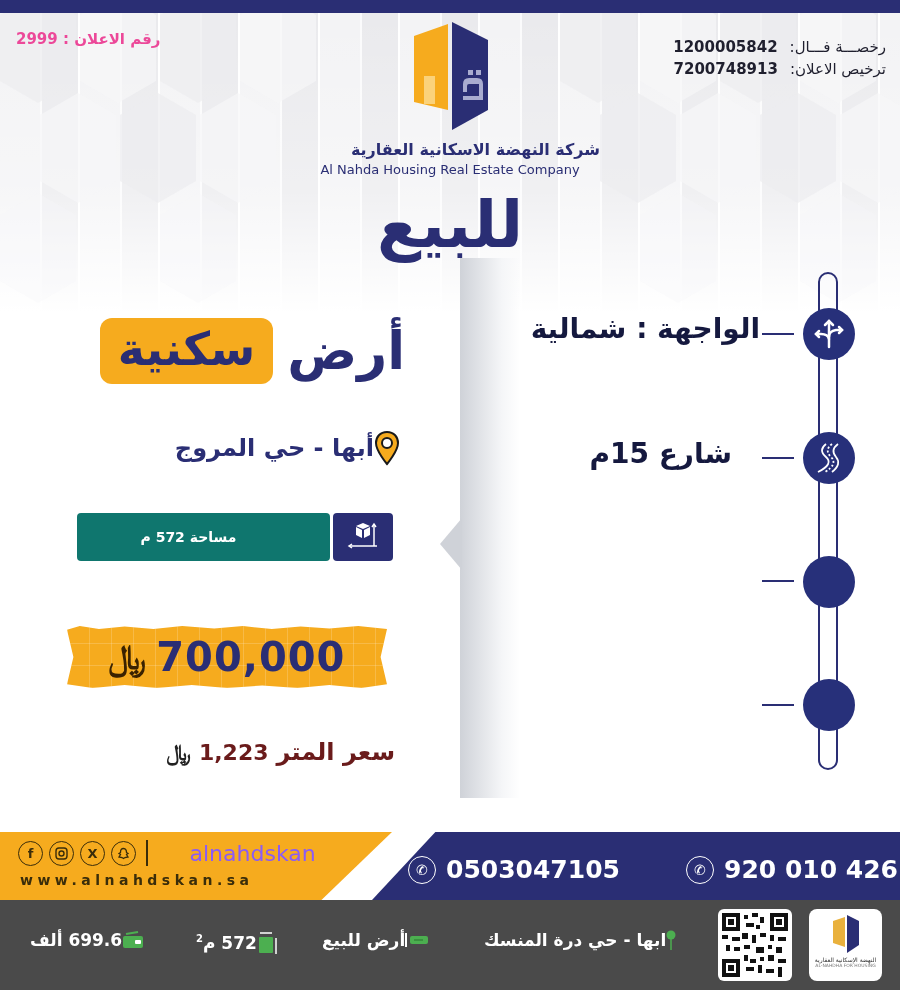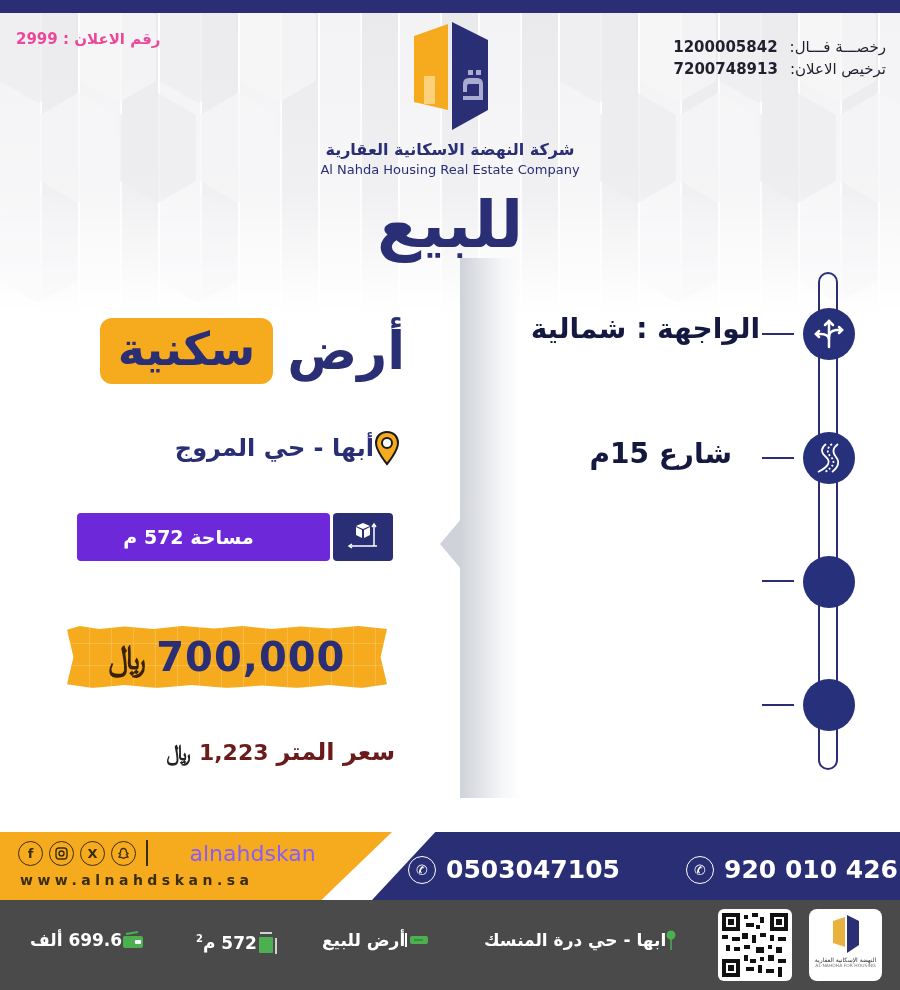--- a/index.html
+++ b/index.html
@@ -20,42 +20,42 @@
     .hexcol.light { background: #f6f6f8; }
 
     
     .ad-number { position: absolute; left: 16px; top: 30px; font-size: 15px; font-weight: bold; color: #ec4899; direction: rtl; }
     .license { position: absolute; right: 14px; top: 36px; text-align: right; direction: rtl; font-size: 15px; color: #1f1f2e; line-height: 22px; }
     .license .row { display: flex; gap: 12px; justify-content: flex-start; }
     .license .val { font-weight: bold; direction: ltr; font-size: 15px; }
 
     
     .logo { position: absolute; left: 408px; top: 22px; width: 84px; height: 110px; }
-    .company-ar { position: absolute; left: 300px; top: 140px; width: 300px; text-align: center; font-size: 16px; font-weight: bold; color: #2a2e74; direction: rtl; }
+    .company-ar { position: absolute; left: 300px; top: 140px; width: 300px; text-align: right; font-size: 16px; font-weight: bold; color: #2a2e74; direction: rtl; }
     .company-en { position: absolute; left: 300px; top: 162px; width: 300px; text-align: center; font-size: 13px; color: #2a2e74; }
     .for-sale { position: absolute; left: 300px; top: 185px; width: 300px; text-align: center; font-size: 64px; font-weight: bold; color: #2a2e74; direction: rtl; line-height: 80px; letter-spacing: -1px; }
 
     
     .right-panel-shade { position: absolute; left: 460px; top: 258px; width: 60px; height: 540px;
       background: linear-gradient(to right, #cfd2d8, #f5f6f8 70%, rgba(255,255,255,0)); }
     .panel-notch { position: absolute; left: 440px; top: 518px; width: 0; height: 0;
       border-top: 26px solid transparent; border-bottom: 26px solid transparent; border-right: 22px solid #cfd2d8; }
 
     
     .land-type { position: absolute; right: 495px; top: 318px; display: flex; align-items: center; gap: 14px; direction: rtl; }
     .land-word { font-size: 52px; font-weight: bold; color: #2a2e74; line-height: 60px; }
     .land-badge { background: #f6ab1e; border-radius: 12px; padding: 2px 18px 6px; font-size: 46px; font-weight: bold; color: #2a2e74; line-height: 58px; }
 
     .location { position: absolute; right: 500px; top: 430px; display: flex; align-items: center; gap: 0; direction: rtl; }
     .location .txt { font-size: 24px; font-weight: bold; color: #2a2e74; }
     .pin { width: 26px; height: 36px; }
 
     .area-box { position: absolute; left: 77px; top: 513px; width: 316px; height: 48px; display: flex; direction: rtl; gap: 3px; }
     .area-icon { width: 60px; height: 48px; background: #2a2e74; border-radius: 4px; display: flex; align-items: center; justify-content: center; }
-    .area-label { flex: 1; background: #6d28d9; border-radius: 4px; color: #fff; font-size: 19px; font-weight: bold; display: flex; align-items: center; justify-content: center; padding-right: 30px; }
+    .area-label { flex: 1; background: #0f766e; border-radius: 4px; color: #fff; font-size: 14px; font-weight: bold; display: flex; align-items: center; justify-content: center; padding-right: 30px; }
 
     .price-box { position: absolute; left: 67px; top: 626px; width: 320px; height: 62px;
       background:
         repeating-linear-gradient(90deg, rgba(255,255,255,.18) 0 1px, transparent 1px 22px),
         repeating-linear-gradient(0deg, rgba(255,255,255,.18) 0 1px, transparent 1px 22px),
         #f6ab1e;
       clip-path: polygon(0 6%, 4% 0, 10% 5%, 18% 1%, 27% 5%, 36% 0, 46% 4%, 55% 0, 64% 5%, 73% 1%, 82% 4%, 91% 0, 100% 5%, 98% 50%, 100% 94%, 92% 100%, 82% 95%, 72% 100%, 61% 96%, 50% 100%, 39% 95%, 28% 100%, 18% 95%, 8% 100%, 0 94%, 2% 50%);
       display: flex; align-items: center; justify-content: center; gap: 10px; }
     .price-val { font-size: 40px; font-weight: bold; color: #2a2e74; letter-spacing: 1px; }
     .riyal { font-weight: bold; color: #3a2200; font-family: "DejaVu Serif", serif; }

